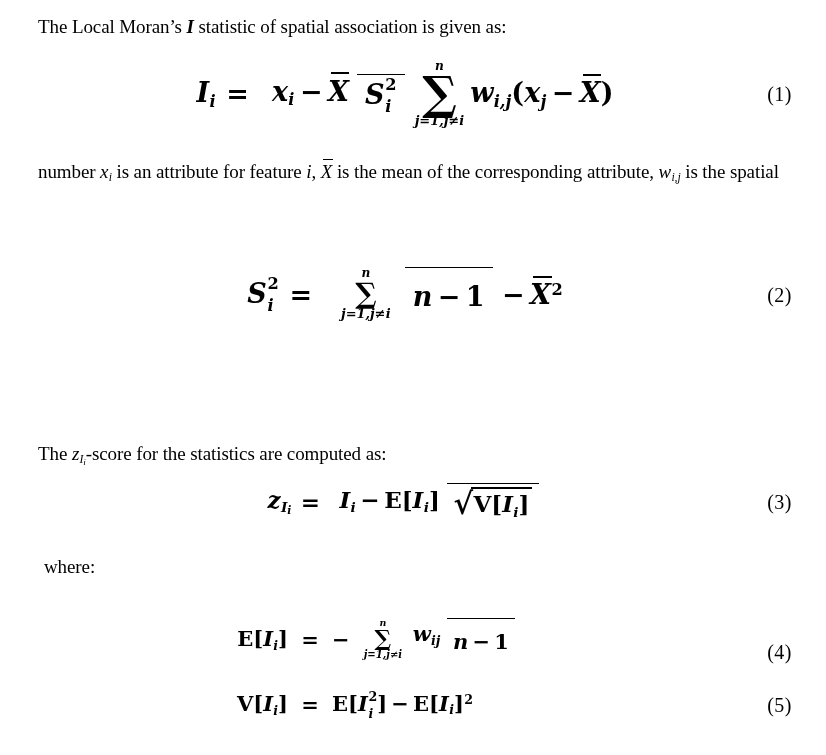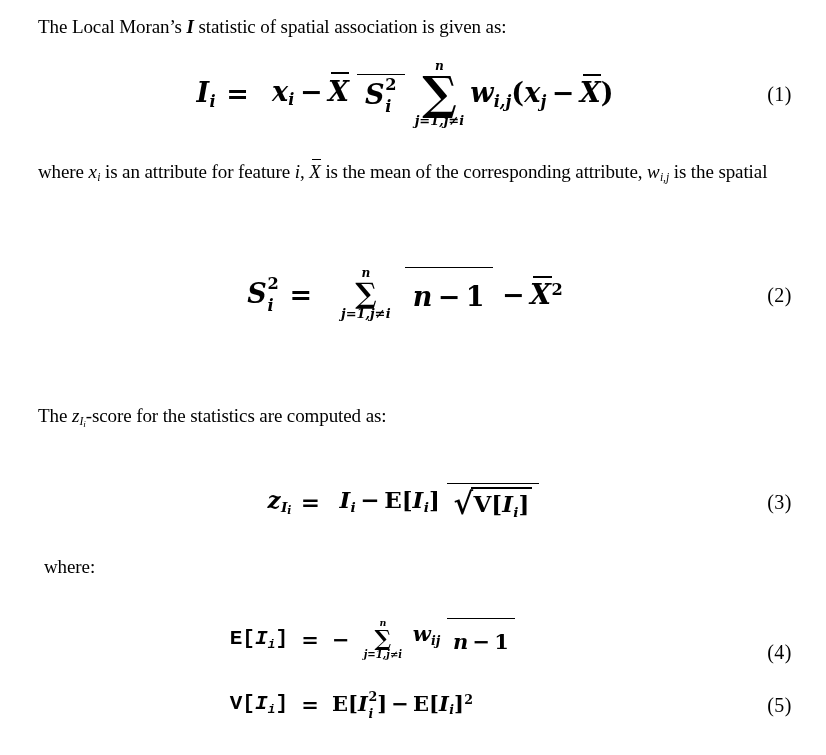--- a/index.html
+++ b/index.html
@@ -30,21 +30,21 @@
   .sum .sg{font-size:1.7em;line-height:0.85;}
   .sum.small .sg{font-size:1.05em;}
   .sum .sl{font-size:0.48em;font-style:italic;margin-top:0.2em;white-space:nowrap;}
   .lift{transform:translateY(-0.2em);margin-left:0.28em;}
   .sqrt{display:inline-flex;align-items:center;}
   .rad{font-size:1.3em;line-height:1;margin-right:-0.07em;}
   .radb{border-top:0.09em solid currentColor;padding:0.08em 0.12em 0.02em 0.1em;}
   .eqn{position:absolute;right:34px;top:50%;transform:translateY(-50%);font-family:"Liberation Serif",serif;font-size:20px;font-weight:normal;letter-spacing:0.5px;}
   .eqn.low{top:62%;}
   
-  .al{width:80px;display:flex;justify-content:flex-end;align-items:center;font-family:Liberation Mono, monospace;}
+  .al{width:80px;display:flex;justify-content:flex-end;align-items:center;}
   .am{width:44px;display:flex;justify-content:center;}
   .ar{width:270px;display:flex;justify-content:flex-start;align-items:center;}
 </style>
 </head>
 <body>
 
 <div class="page">
 
   <div class="txt" style="top:16px">
     <span>The Local Moran’s </span><span class="v bold">I</span><span> statistic of spatial association is given as:</span>
@@ -69,21 +69,21 @@
         <span class="st">n</span>
         <span class="sg">∑</span>
         <span class="sl">j=1,j≠i</span>
       </span>
       <span class="g"><span class="v">w</span><span class="sb">i,j</span><span>(</span><span class="v">x</span><span class="sb">j</span><span class="o">−</span><span class="v ov">X</span><span>)</span></span>
     </span>
     <span class="eqn">(1)</span>
   </div>
 
   <div class="txt" style="top:161px">
-    <span>where </span><span class="v">x</span><span class="tsb">i</span><span> is an attribute for feature </span><span class="v">i</span><span>, </span><span class="v ov">X</span><span> is the mean of the corresponding attribute, </span><span class="v">w</span><span class="tsb">i,j</span><span> is the spatial</span>
+    <span>number </span><span class="v">x</span><span class="tsb">i</span><span> is an attribute for feature </span><span class="v">i</span><span>, </span><span class="v ov">X</span><span> is the mean of the corresponding attribute, </span><span class="v">w</span><span class="tsb">i,j</span><span> is the spatial</span>
   </div>
 
   <div class="eq f2" style="top:243px;height:104px">
     <span class="eb">
       <span class="g"><span class="v">S</span><span class="ss">
             <span class="su">2</span>
             <span class="sd">i</span>
           </span></span>
       <span class="req">=</span>
       <span class="frac">
@@ -97,21 +97,21 @@
         <span class="fden">
             <span class="g"><span class="v">n</span><span class="o">−</span><span>1</span></span>
           </span>
       </span>
       <span class="g"><span class="o">−</span><span class="v ov">X</span><span class="sp">2</span></span>
     </span>
     <span class="eqn">(2)</span>
   </div>
 
 
-  <div class="txt" style="top:405px">
+  <div class="txt" style="top:443px">
     <span>The </span><span class="v">z</span><span class="tsb"><span>I</span><span class="tsb2">i</span></span><span>-score for the statistics are computed as:</span>
   </div>
 
   <div class="eq f3" style="top:462px;height:80px">
     <span class="eb">
       <span class="g"><span class="v">z</span><span class="sb"><span>I</span><span class="tsb2">i</span></span></span>
       <span class="req">=</span>
       <span class="frac">
         <span class="fnum">
             <span class="g"><span class="v">I</span><span class="sb">i</span><span class="o">−</span><span>E</span><span>[</span><span class="v">I</span><span class="sb">i</span><span>]</span></span>

